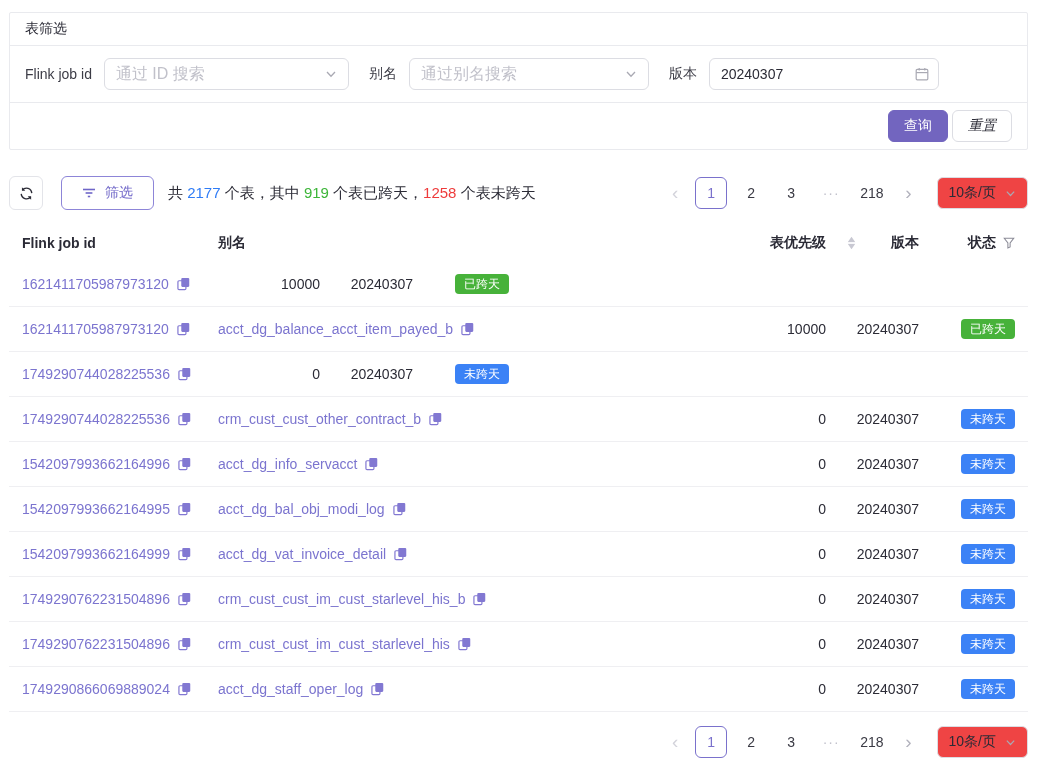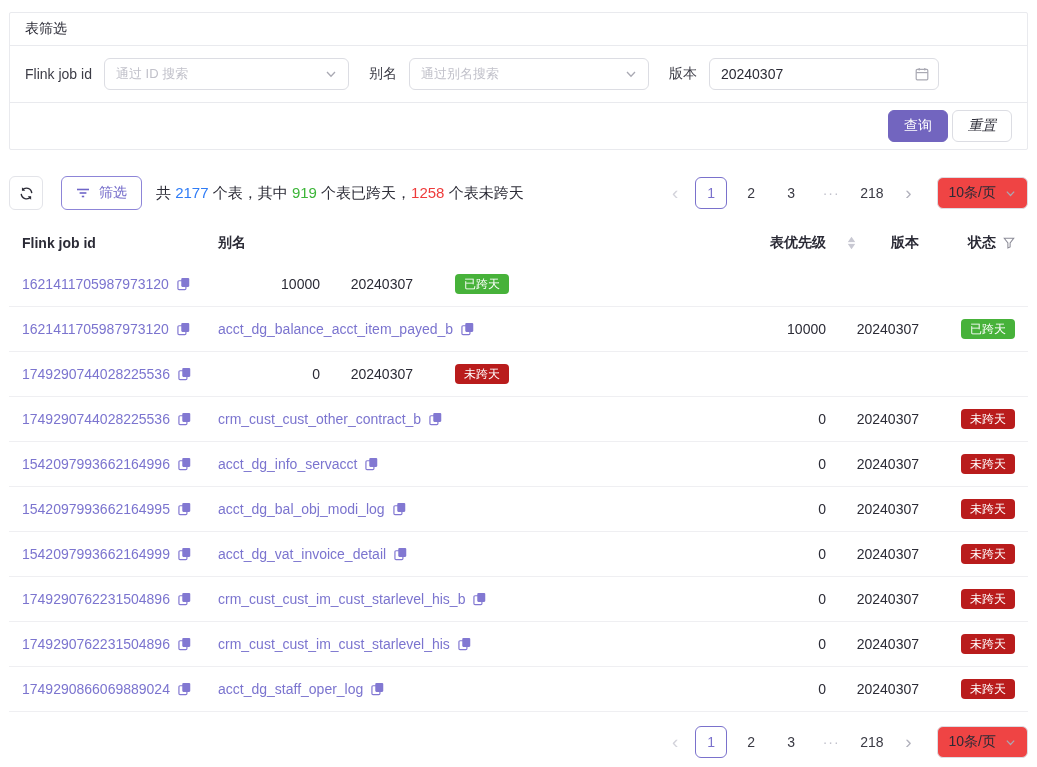--- a/index.html
+++ b/index.html
@@ -10,38 +10,38 @@
   .card { margin:12px 9px 0; border:1px solid #e9eaee; border-radius:2px; background:#fff; }
   .card-title { height:33px; display:flex; align-items:center; padding:0 15px;
                 border-bottom:1px solid #e9eaee; font-size:14px; color:#2b2b36; }
   .card-mid { display:flex; align-items:center; padding:12px 15px; border-bottom:1px solid #e9eaee; }
   .fgroup { display:flex; align-items:center; margin-right:20px; }
   .fgroup:last-child { margin-right:0; }
   .flabel { margin-right:12px; color:#3c3c46; white-space:nowrap; }
   .select { width:245px; height:32px; border:1px solid #dcdde3; border-radius:6px; background:#fff;
             display:flex; align-items:center; justify-content:space-between; padding:0 11px; cursor:pointer; }
   .select.w240 { width:240px; }
-  .placeholder { color:#c1c1ca; font-size:13px; }
+  .placeholder { color:#c1c1ca; font-size:16px; }
   .chev { color:#a9a9b3; display:flex; }
   .datewrap { position:relative; width:230px; }
   .datewrap input { width:100%; height:32px; border:1px solid #dcdde3; border-radius:6px;
                     padding:0 34px 0 11px; font-size:14px; color:#2b2b36; outline:none;
                     font-family:"Liberation Sans","DejaVu Sans",sans-serif; }
   .cal { position:absolute; right:10px; top:50%; transform:translateY(-50%); color:#a9a9b3; display:flex; }
   .card-footer { display:flex; justify-content:flex-end; align-items:center; gap:4px; padding:7px 15px; }
   .btn { height:32px; padding:0 15px; border-radius:6px; font-size:14px; cursor:pointer;
          font-family:"Liberation Sans","DejaVu Sans",sans-serif; }
   .btn-primary { background:#7265bf; border:1px solid #7265bf; color:#fff; }
   .btn-default { background:#fff; border:1px solid #dcdde3; color:#2b2b36;font-style:italic; }
 
   
   .toolbar { display:flex; align-items:center; margin:26px 9px 0; }
   .icon-btn { width:34px; height:34px; border:1px solid #e3e4e9; border-radius:6px; background:#fff;
               display:flex; align-items:center; justify-content:center; color:#2b2b36; cursor:pointer; }
-  .filter-btn { height:34px; margin-left:18px; padding:0 14px; border:1px solid #8d85d8; color:#6f66c8;
+  .filter-btn { height:34px; margin-left:18px; padding:0 20px; border:1px solid #8d85d8; color:#6f66c8;
                 border-radius:6px; background:#fff; display:flex; align-items:center; gap:9px;
                 font-size:14px; cursor:pointer; font-family:"Liberation Sans","DejaVu Sans",sans-serif; }
   .summary { margin-left:14px; font-size:15px; color:#2b2b36; white-space:nowrap; }
   .sum-plain { color:#2b2b36; }
   .sum-blue  { color:#2f7cf6; }
   .sum-green { color:#3cb538; }
   .sum-red   { color:#ee3b3b; }
   .spacer { flex:1; }
 
   
@@ -70,21 +70,21 @@
   .col-version { width:85px; text-align:right; }
   .col-status { width:96px; display:flex; align-items:center; justify-content:flex-end; gap:7px; }
   .sorter { position:absolute; right:-22px; top:50%; transform:translateY(-50%); display:flex;
             flex-direction:column; gap:1px; color:#c8c8d2; cursor:pointer; }
   .funnel { color:#8a8a96; display:flex; cursor:pointer; }
   .link { color:#7b74cf; text-decoration:none; font-size:14px; cursor:pointer; white-space:nowrap; }
   .copy { color:#8278d2; display:flex; cursor:pointer; }
   .num { color:#2b2b36; }
   .badge { font-size:12px; color:#fff; padding:4px 9px; border-radius:4px; line-height:1; white-space:nowrap; }
   .badge-green { background:#47b23a; }
-  .badge-red { background:#b91c1c; }
+  .badge-red { background:#3b82f6; }
 
   .bottom-bar { display:flex; justify-content:flex-end; align-items:center; margin:14px 9px 0; }
 </style>
 </head>
 <body>
 
 <div class="card">
   <div class="card-title">表筛选</div>
 
   <div class="card-mid">

